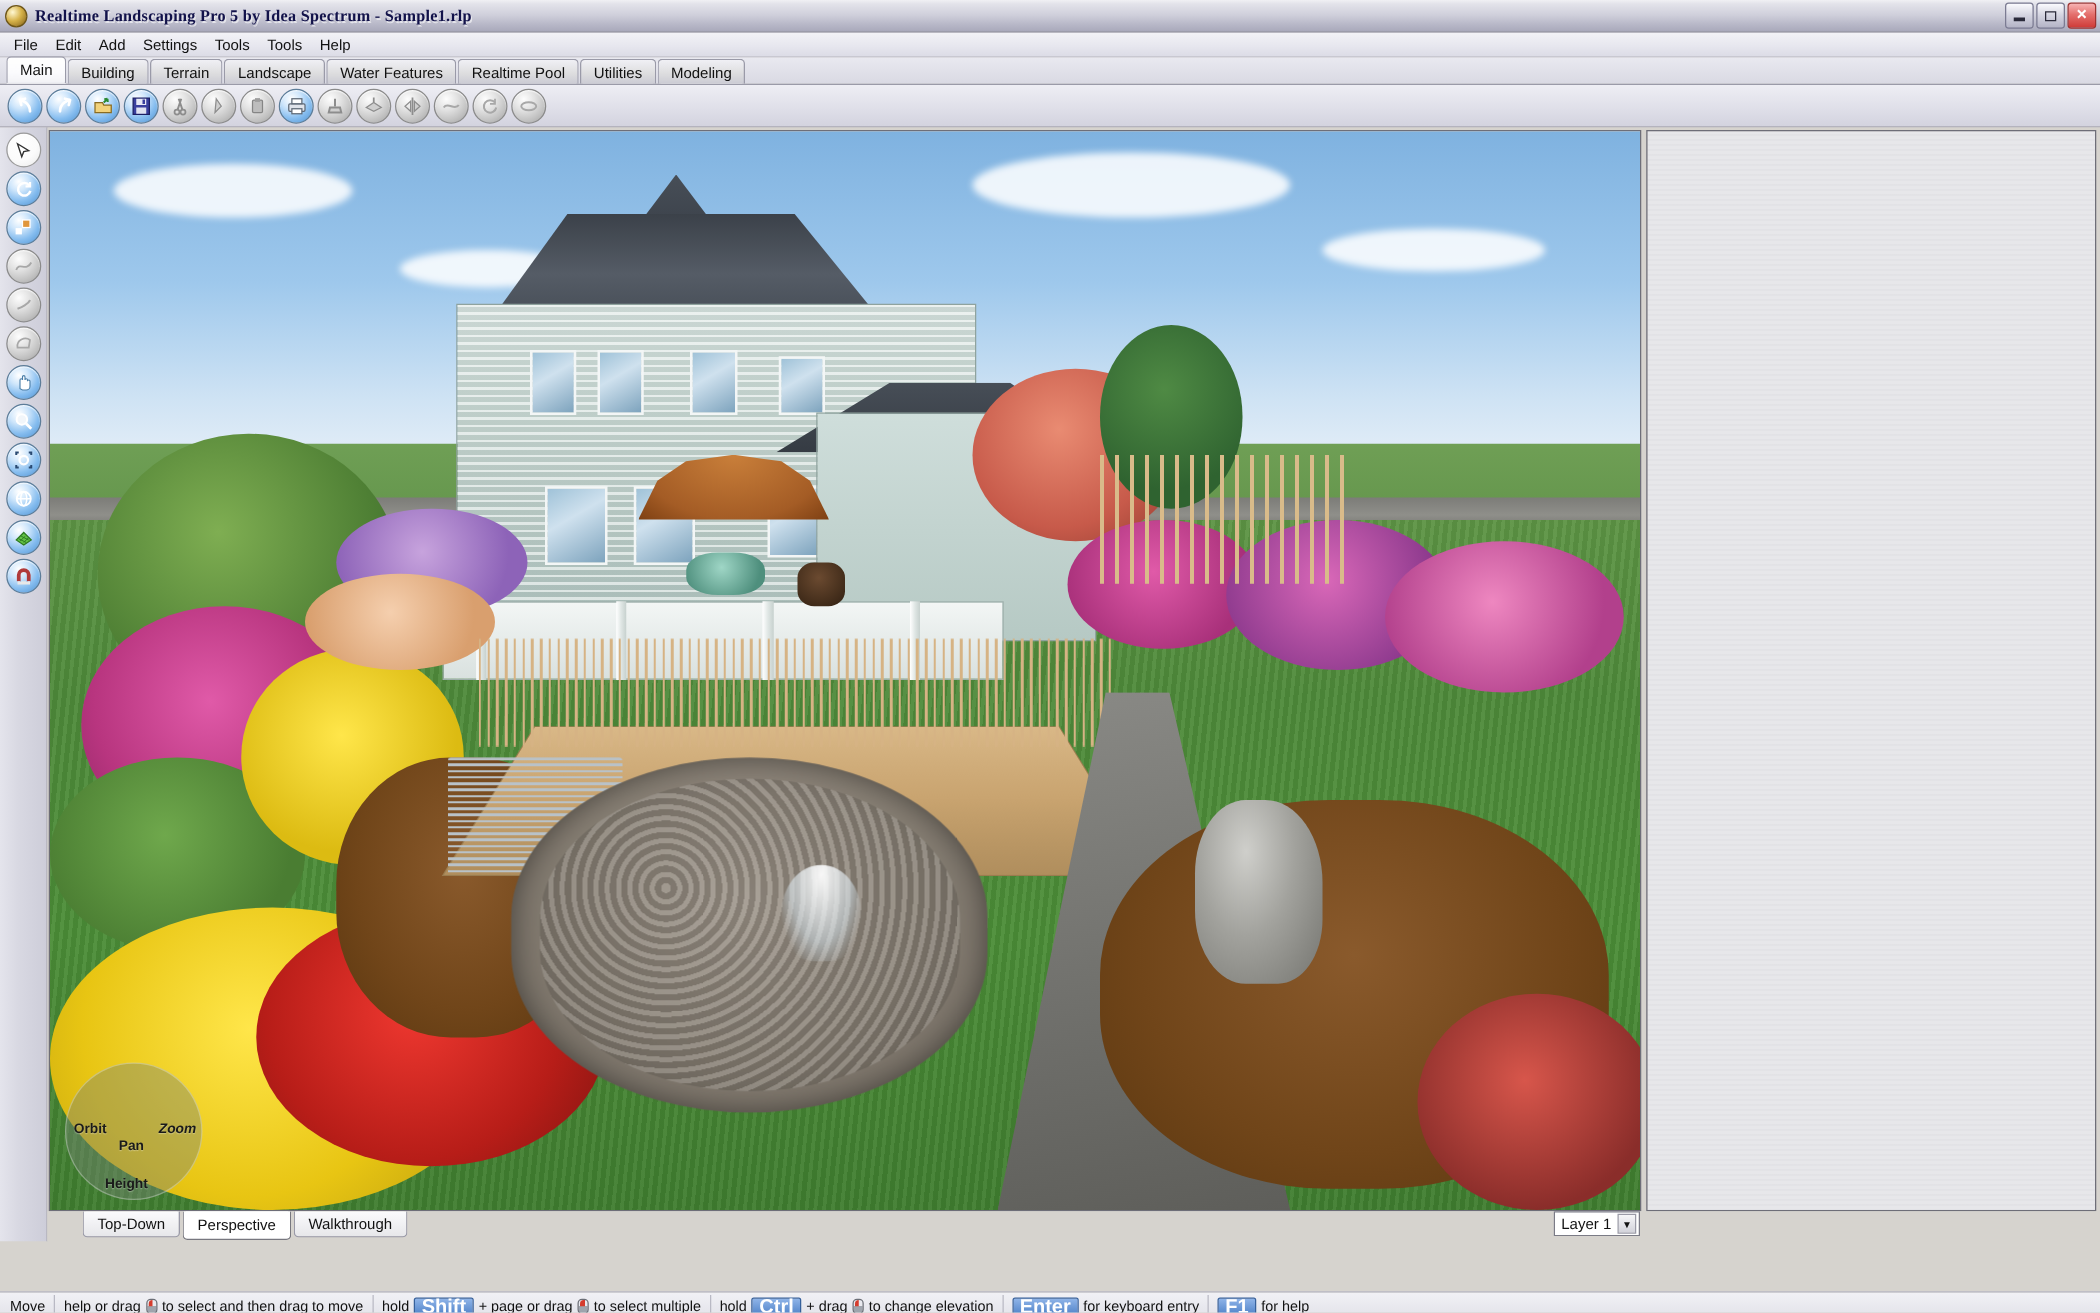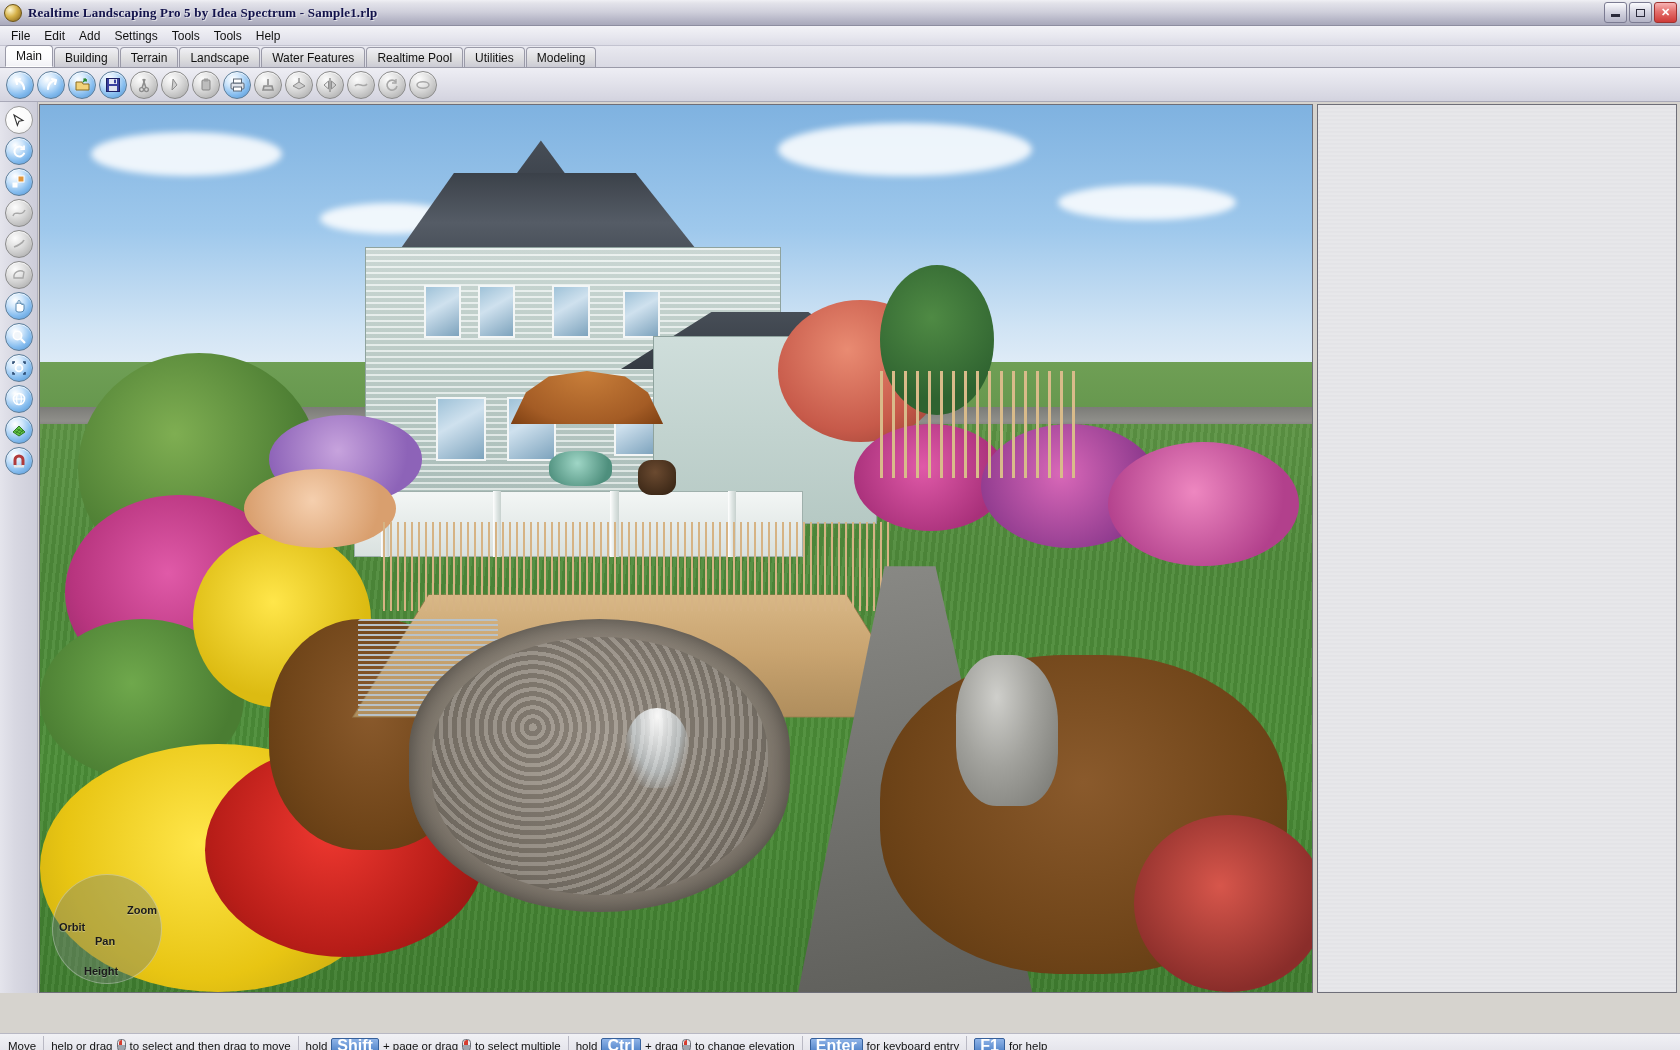--- a/index.html
+++ b/index.html
@@ -146,21 +146,21 @@
   .boulder{ position:absolute; left:72%;top:62%;width:8%;height:17%;
     background:radial-gradient(ellipse at 40% 28%,#cfcfcb 0%,#a2a29d 45%,#74746f 100%);
     border-radius:40% 45% 35% 40%;}
 
   
   .navwidget{ position:absolute; left:12px; bottom:8px; width:110px;height:110px;
     border-radius:50%; background:rgba(120,130,120,.42);
     border:1px solid rgba(255,255,255,.3); color:#1a1a1a; font-weight:bold; font-size:11px;}
   .navwidget span{ position:absolute; white-space:nowrap; text-shadow:0 1px 1px rgba(255,255,255,.35);}
   .nv-orbit{ left:6px; top:46px;}
-  .nv-zoom{ right:4px; top:29px;}
+  .nv-zoom{ right:4px; top:46px;font-style:italic;}
   .nv-pan{ left:42px; top:60px;}
   .nv-height{ left:31px; bottom:6px;}
 
   
   .viewtabs{ height:24px; display:flex; align-items:flex-start; padding-left:28px;
     background:#d6d3ce; position:relative;}
   .vtab{ height:21px; padding:0 11px; display:flex; align-items:center; font-size:12px;
     background:linear-gradient(180deg,#fbfbfd,#e7e7ea); border:1px solid #9a9aa8;
     border-top:none; border-radius:0 0 4px 4px; margin-right:2px; color:#111;}
   .vtab.active{ height:23px; background:#fff; border-color:#77777f; }
@@ -488,20 +488,31 @@
             <span class="nv-zoom">Zoom</span>
             <span class="nv-pan">Pan</span>
             <span class="nv-height">Height</span>
           </div>
         </div>
       </div>
 
       <div class="rightpanel"></div>
     </div>
 
+    <div class="viewtabs">
+      <div class="vtab">Top-Down</div>
+      <div class="vtab active">Perspective</div>
+      <div class="vtab">Walkthrough</div>
+      <div class="layerbox">
+        <div class="layersel">
+          <span>Layer 1</span>
+          <span class="layerarrow">▼</span>
+        </div>
+      </div>
+    </div>
   </div>
 </div>
 
 <div class="statusbar">
   <div class="st-seg">
     <span>Move</span>
   </div>
   <div class="st-seg">
     <span>help or drag</span>
     <span class="mouseicon"></span>

